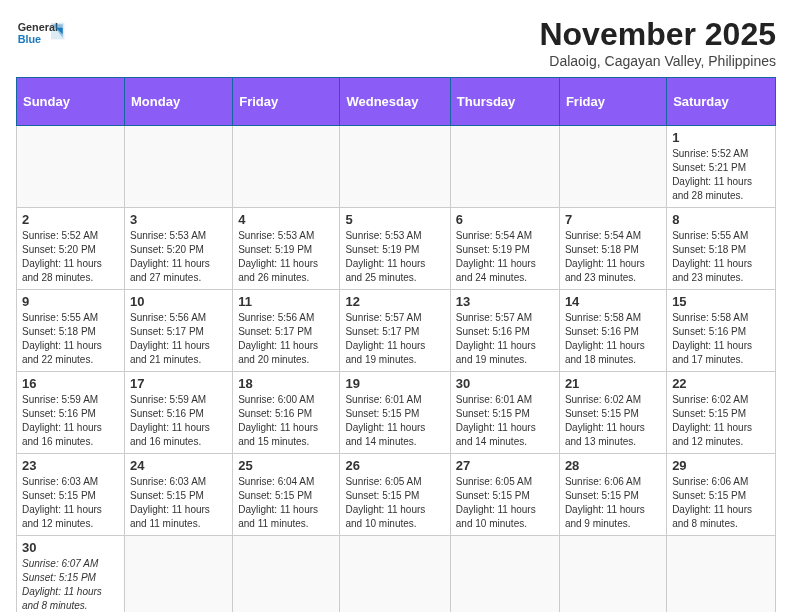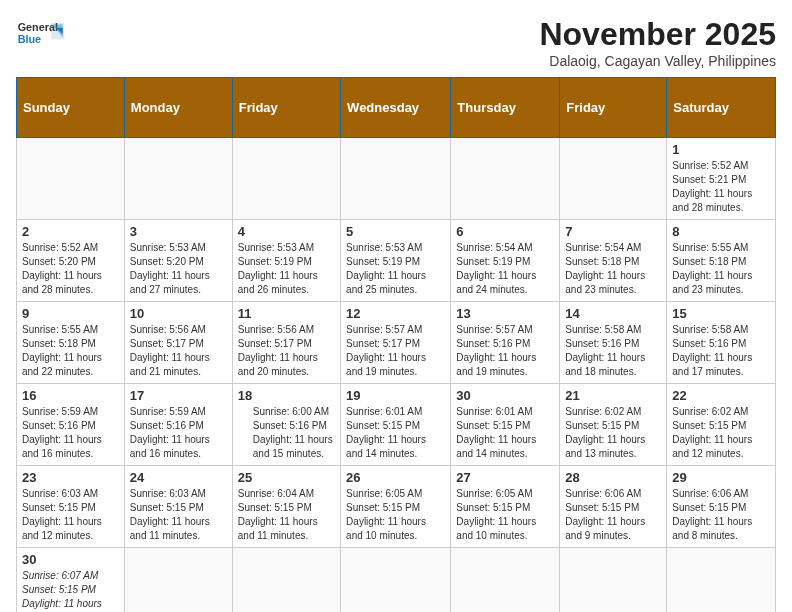--- a/index.html
+++ b/index.html
@@ -28,24 +28,24 @@
       font-size: 14px;
       color: #444;
       text-align: right;
     }
     .calendar {
       width: 100%;
       border-collapse: collapse;
       border: 1px solid #ccc;
     }
     .calendar th {
-      background-color: #a16207;
+      background-color: #8b5cf6;
       color: #fff;
       text-align: left;
-      padding: 22px 6px;
+      padding: 16px 6px;
       font-size: 13px;
       border: 1px solid #1565a0;
     }
     .calendar td {
       vertical-align: top;
       padding: 4px 5px;
       border: 1px solid #ccc;
       width: 113px;
       min-height: 80px;
       font-size: 10.5px;
@@ -234,21 +234,21 @@
         </td>
         <td>
           <span class="day-number">17</span>
           <div class="day-info" style="white-space: pre-line;">Sunrise: 5:59 AM
 Sunset: 5:16 PM
 Daylight: 11 hours
 and 16 minutes.</div>
         </td>
         <td>
           <span class="day-number">18</span>
-          <div class="day-info" style="white-space: pre-line; margin-left: 15px;">Sunrise: 6:00 AM
+          <div class="day-info" style="white-space: pre-line;">Sunrise: 6:00 AM
 Sunset: 5:16 PM
 Daylight: 11 hours
 and 15 minutes.</div>
         </td>
         <td>
           <span class="day-number">19</span>
           <div class="day-info" style="white-space: pre-line;">Sunrise: 6:01 AM
 Sunset: 5:15 PM
 Daylight: 11 hours
 and 14 minutes.</div>

